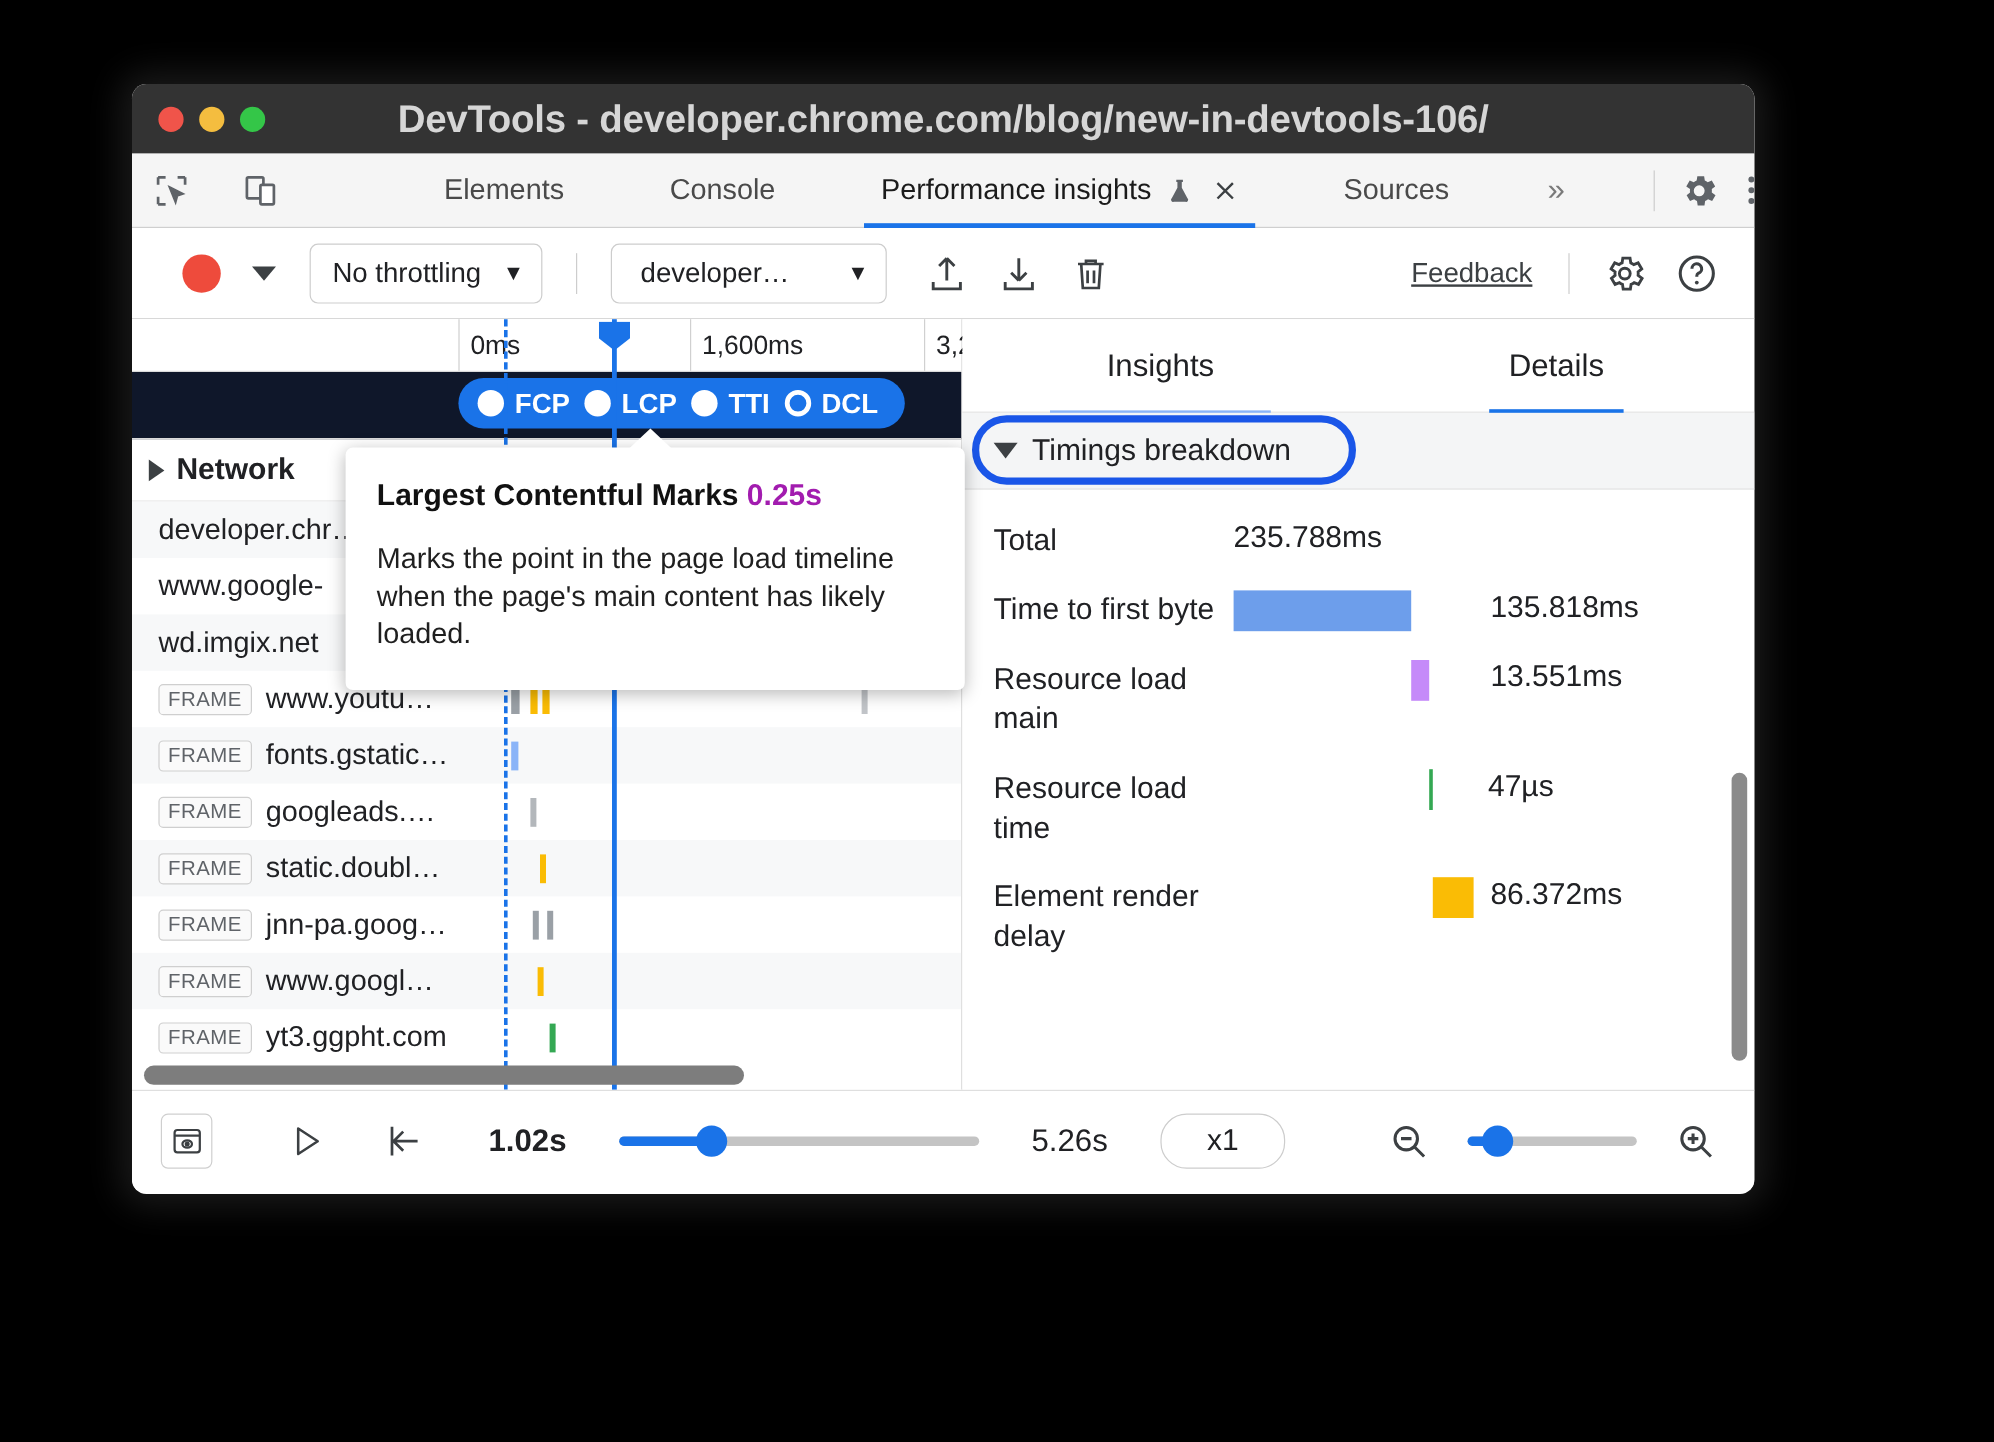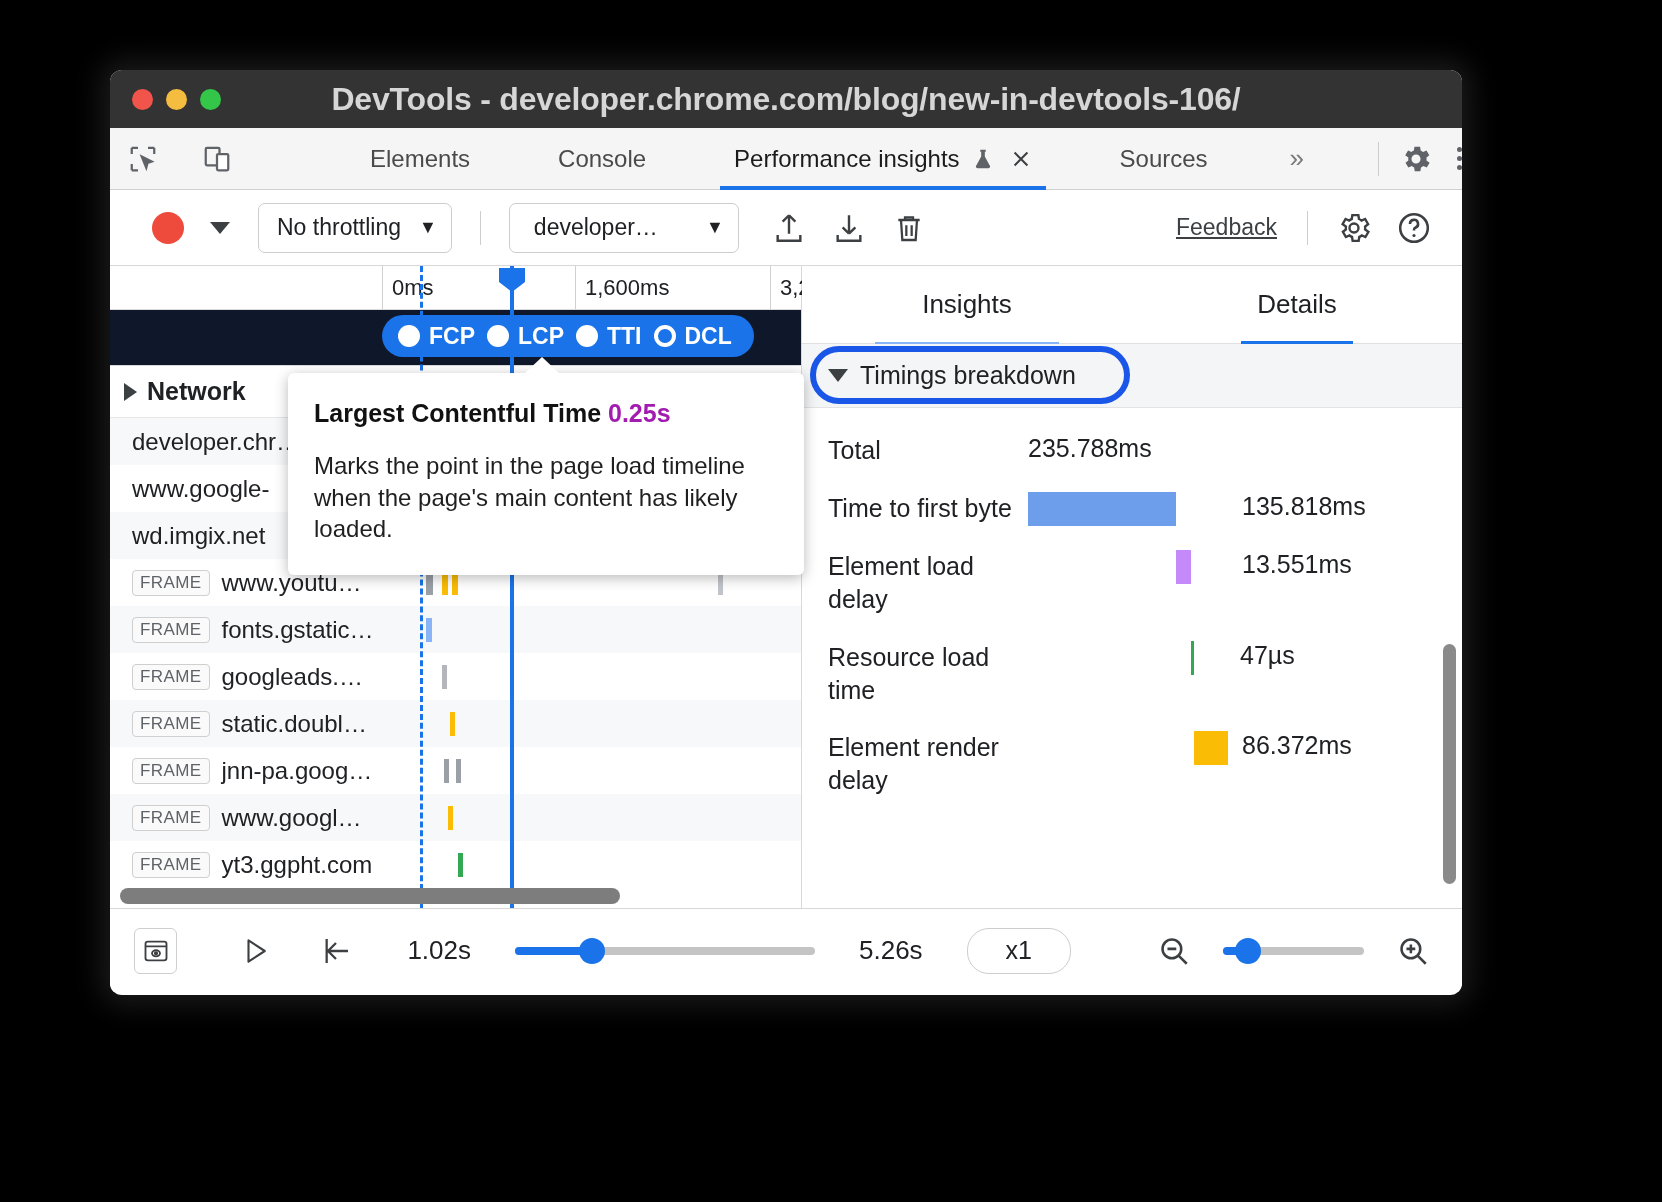--- a/index.html
+++ b/index.html
@@ -494,21 +494,21 @@
         </div>
 
         <div class="hscroll"></div>
 
         <div class="side-expander">
           <span>›</span>
         </div>
 
         <div class="tooltip">
           <div class="tt-title">
-            <span>Largest Contentful Time</span>
+            <span>Largest Contentful Marks</span>
             <span class="tt-value">0.25s</span>
           </div>
           <div class="tt-body">Marks the point in the page load timeline when the page's main content has likely loaded.</div>
         </div>
       </div>
 
       <div class="right-pane">
         <div class="rp-tabs">
           <div class="rp-tab inactive">
             <span>Insights</span>
@@ -535,21 +535,21 @@
 
           <div class="tim-row">
             <div class="tim-label">Time to first byte</div>
             <div class="tim-barcell">
               <span class="tim-bar" style="width:148px;background:#6d9eeb;margin-left:0px;"></span>
             </div>
             <div class="tim-val">135.818ms</div>
           </div>
 
           <div class="tim-row">
-            <div class="tim-label">Element load delay</div>
+            <div class="tim-label">Resource load main</div>
             <div class="tim-barcell">
               <span class="tim-bar" style="width:15px;background:#c58af9;margin-left:148px;"></span>
             </div>
             <div class="tim-val">13.551ms</div>
           </div>
 
           <div class="tim-row">
             <div class="tim-label">Resource load time</div>
             <div class="tim-barcell">
               <span class="tim-bar" style="width:3px;background:#34a853;margin-left:163px;"></span>
@@ -584,21 +584,21 @@
         <svg width="30" height="32" viewBox="0 0 24 24" fill="none" stroke="#3c4043" stroke-width="1.7" stroke-linejoin="round">
           <path d="M6 3.5l13 8.5-13 8.5z"></path>
         </svg>
       </div>
       <div class="bb-icon" style="margin-left:22px;">
         <svg width="32" height="32" viewBox="0 0 24 24" fill="none" stroke="#3c4043" stroke-width="1.7">
           <path d="M5 3v18M21 12H7M12 6l-6 6 6 6"></path>
         </svg>
       </div>
 
-      <div class="time-text" style="margin-left:38px;">1.02s</div>
+      <div class="time-text" style="margin-left:38px;font-weight:bold;">1.02s</div>
 
       <div class="slider" style="width:348px;margin:0 18px;">
         <div class="fill" style="width:76px;"></div>
         <div class="knob" style="left:64px;"></div>
       </div>
 
       <div class="time-text">5.26s</div>
 
       <div class="speed-chip">x1</div>
 

